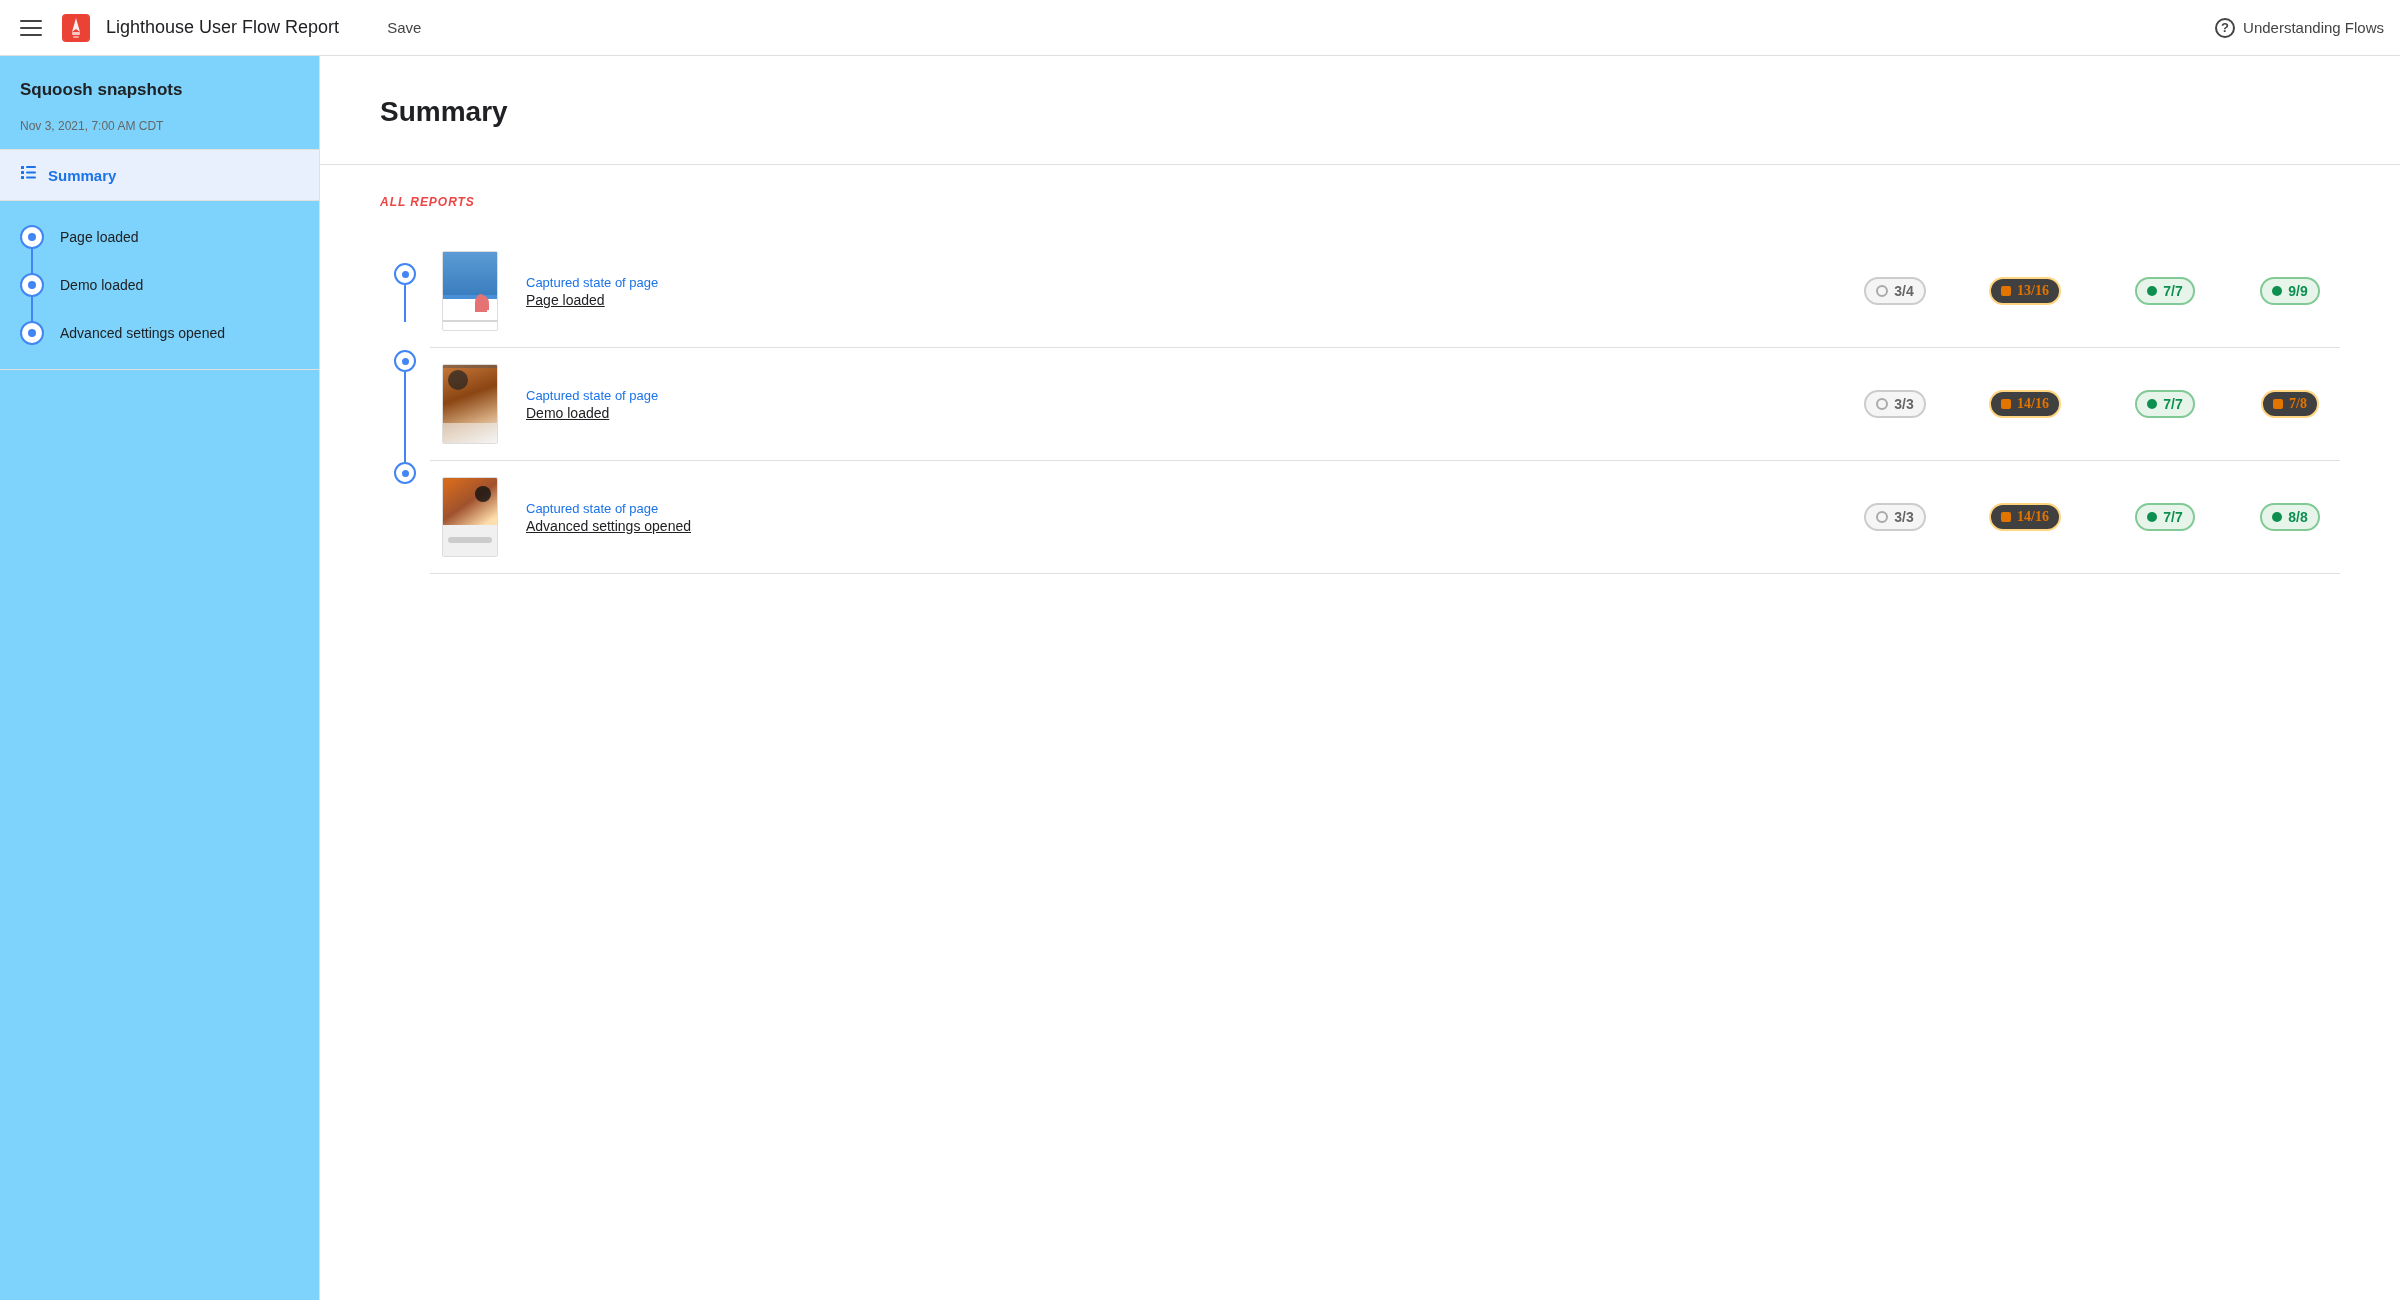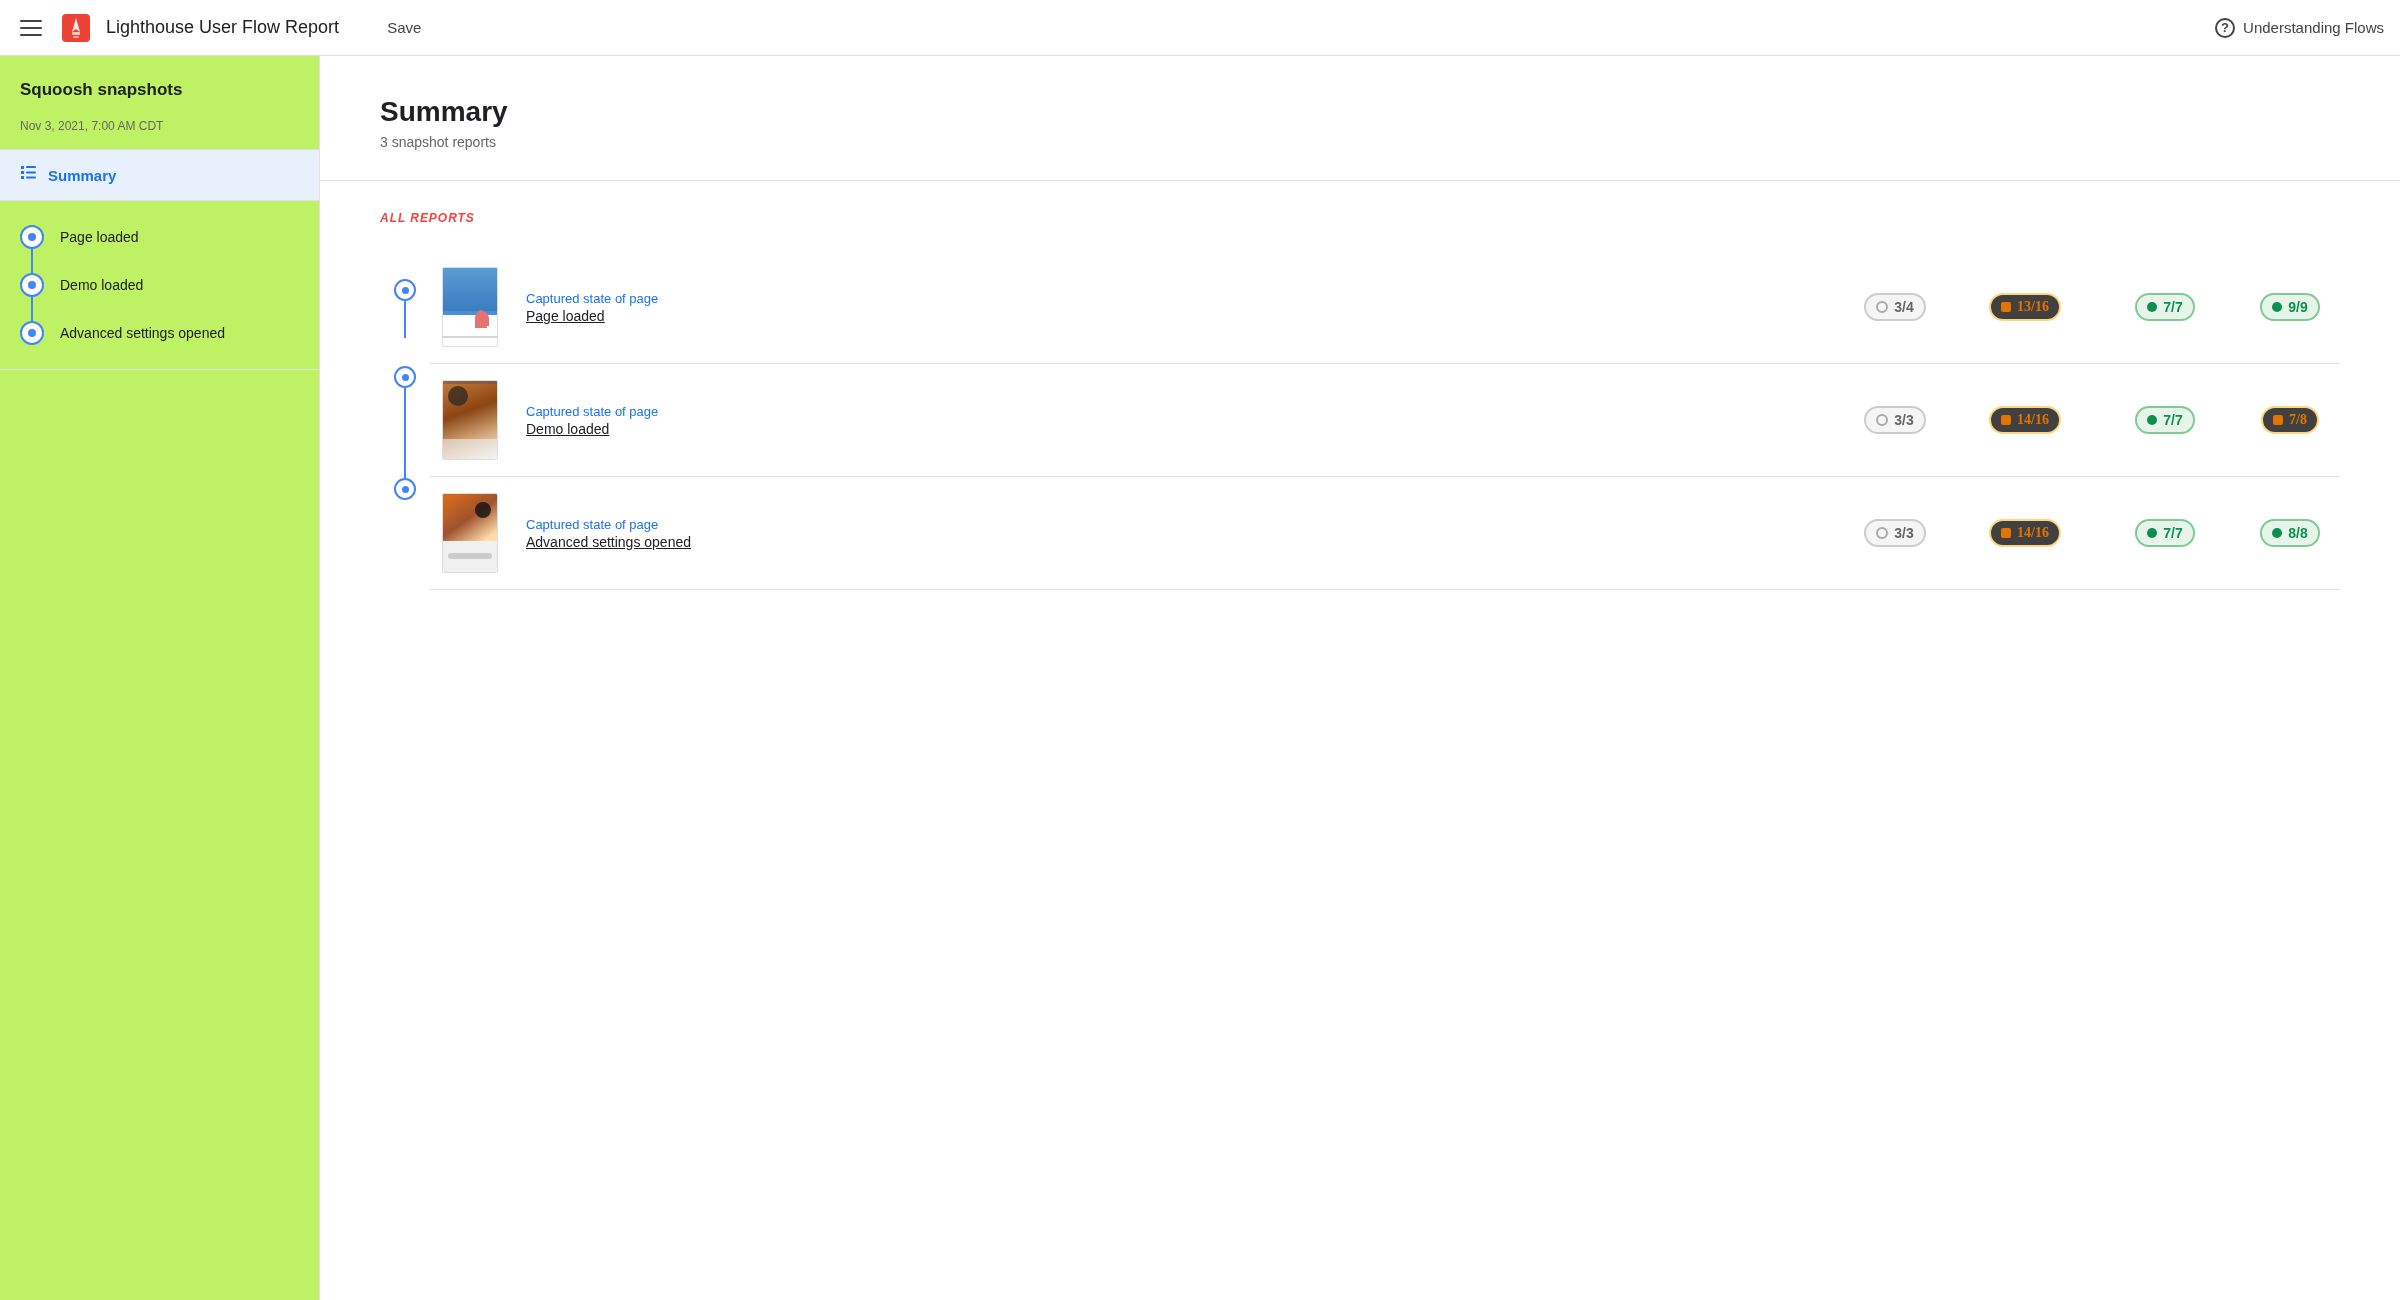--- a/index.html
+++ b/index.html
@@ -80,21 +80,21 @@
       display: flex;
       margin-top: 56px;
       min-height: calc(100vh - 56px);
     }
 
     
     .sidebar {
       width: 320px;
       min-width: 320px;
       border-right: 1px solid #e0e0e0;
-      background: #bef264;
+      background: #7dd3fc;
       padding: 0;
     }
     .sidebar-header {
       padding: 24px 20px 16px 20px;
       border-bottom: 1px solid #e0e0e0;
     }
     .sidebar-title {
       font-size: 17px;
       font-weight: 600;
       color: #202124;
@@ -417,21 +417,20 @@
         </div>
         <span class="flow-label">Advanced settings opened</span>
       </div>
     </div>
 
   </aside>
 
   <main class="main">
     <div class="summary-header">
       <div class="summary-title">Summary</div>
-      <div class="summary-subtitle">3 snapshot reports</div>
     </div>
 
     <div class="reports-section">
       <div class="reports-label">ALL REPORTS</div>
 
 
       <div style="display:flex;">
 
         <div style="width:50px; display:flex; flex-direction:column; align-items:center; padding-top:0;">
 

